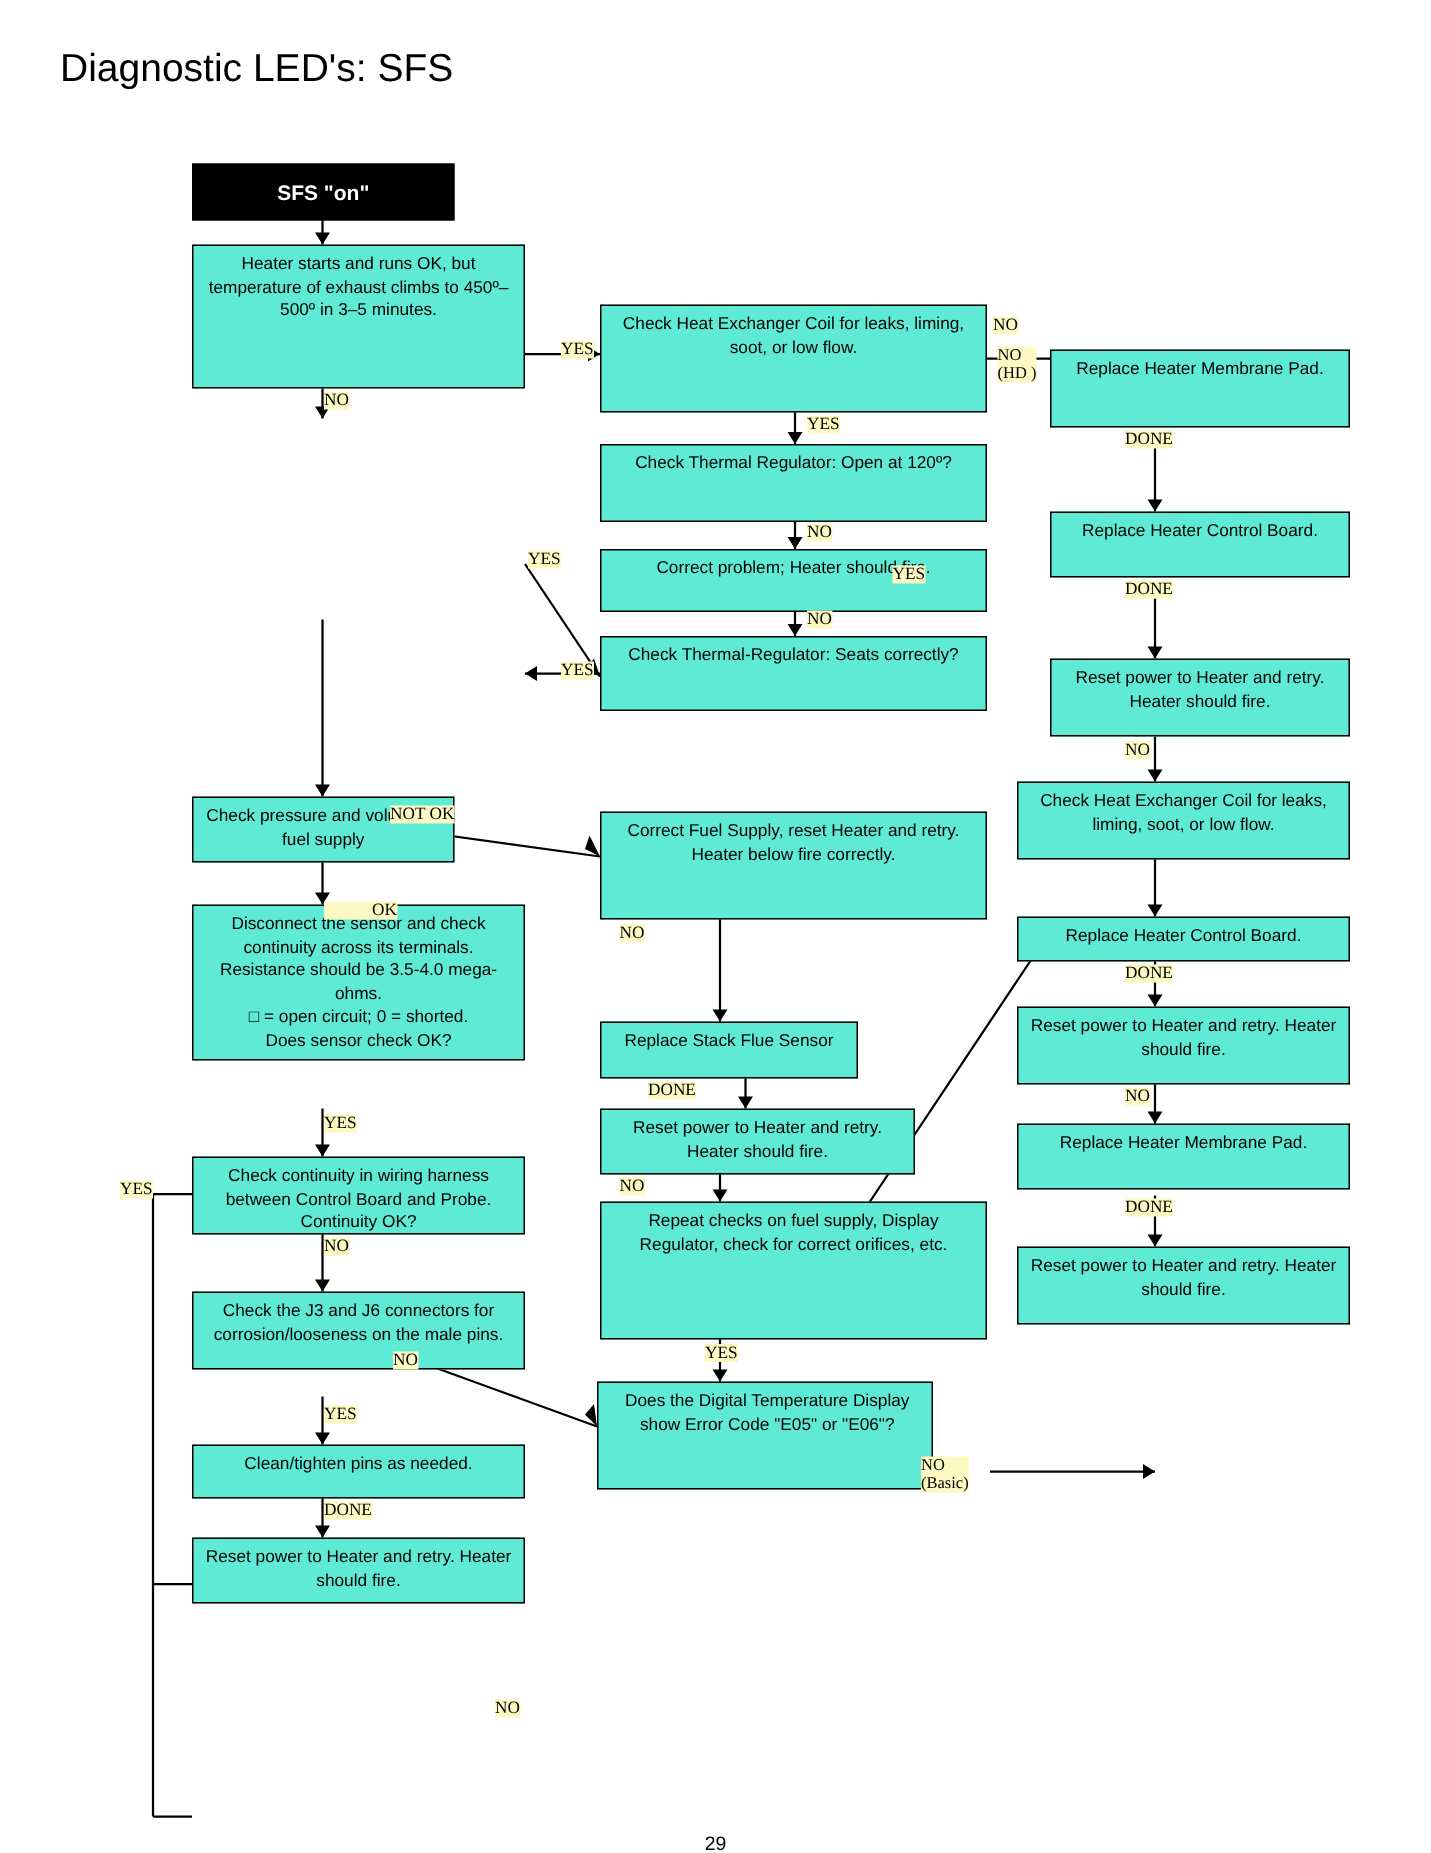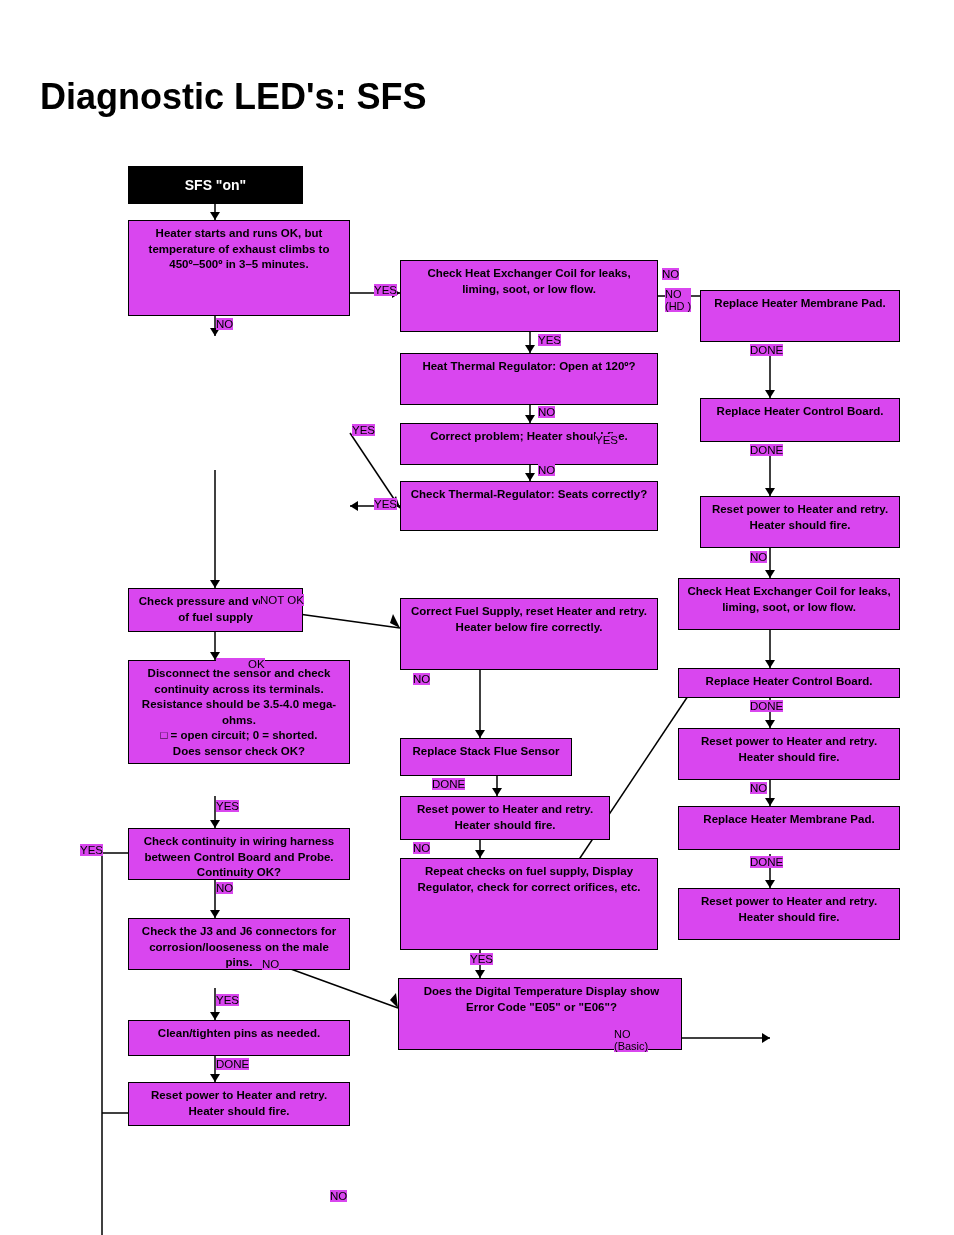--- a/index.html
+++ b/index.html
@@ -11,51 +11,50 @@
       min-height: 1235px;
       position: relative;
     }
     .page {
       width: 954px;
       min-height: 1235px;
       padding: 30px 40px 40px 40px;
       position: relative;
     }
     .page-title {
-      font-size: 36px;
-      font-weight: bold;
+      font-size: 26px;
+      font-weight: normal;
       margin-bottom: 20px;
-      margin-top: 46px;
     }
     .flowchart-container {
       position: relative;
       width: 880px;
       height: 1130px;
     }
     .box {
       position: absolute;
       border: 1.5px solid #000;
       padding: 5px 7px;
       font-size: 11.5px;
       line-height: 1.35;
-      background: #d946ef;
+      background: #5eead4;
       text-align: center;
-      font-weight: bold;
     }
     .box.dark {
       background: #000;
       color: #fff;
       font-weight: bold;
       font-size: 14px;
       text-align: center;
     }
     .label {
       position: absolute;
       font-size: 11.5px;
-      background: #d946ef;
+      background: #fef9c3;
+      font-family: Liberation Serif, serif;
     }
     .page-num {
       text-align: center;
       margin-top: 10px;
       font-size: 13px;
     }
     svg.arrows {
       position: absolute;
       top: 0; left: 0;
       width: 100%;
@@ -182,21 +181,21 @@
 
     <div class="box" style="left:88px; top:82px; width:222px; height:96px;">
       <span>Heater starts and runs OK, but temperature of exhaust climbs to 450º–500º in 3–5 minutes.</span>
     </div>
 
     <div class="box" style="left:360px; top:122px; width:258px; height:72px;">
       <span>Check Heat Exchanger Coil for leaks, liming, soot, or low flow.</span>
     </div>
 
     <div class="box" style="left:360px; top:215px; width:258px; height:52px;">
-      <span>Heat Thermal Regulator: Open at 120º?</span>
+      <span>Check Thermal Regulator: Open at 120º?</span>
     </div>
 
     <div class="box" style="left:360px; top:285px; width:258px; height:42px;">
       <span>Correct problem; Heater should fire.</span>
     </div>
 
     <div class="box" style="left:360px; top:343px; width:258px; height:50px;">
       <span>Check Thermal-Regulator: Seats correctly?</span>
     </div>
 
@@ -228,21 +227,21 @@
     </div>
 
     <div class="box" style="left:360px; top:720px; width:258px; height:92px;">
       <span>Repeat checks on fuel supply, Display Regulator, check for correct orifices, etc.</span>
     </div>
 
     <div class="box" style="left:88px; top:780px; width:222px; height:52px;">
       <span>Check the J3 and J6 connectors for corrosion/looseness on the male pins.</span>
     </div>
 
-    <div class="box" style="left:358px; top:840px; width:284px; height:72px;padding-left:10px;">
+    <div class="box" style="left:358px; top:840px; width:224px; height:72px;padding-left:10px;">
       <span>Does the Digital Temperature Display show Error Code "E05" or "E06"?</span>
     </div>
 
     <div class="box" style="left:88px; top:882px; width:222px; height:36px;">
       <span>Clean/tighten pins as needed.</span>
     </div>
 
     <div class="box" style="left:88px; top:944px; width:222px; height:44px;">
       <span>Reset power to Heater and retry. Heater should fire.</span>
     </div>

